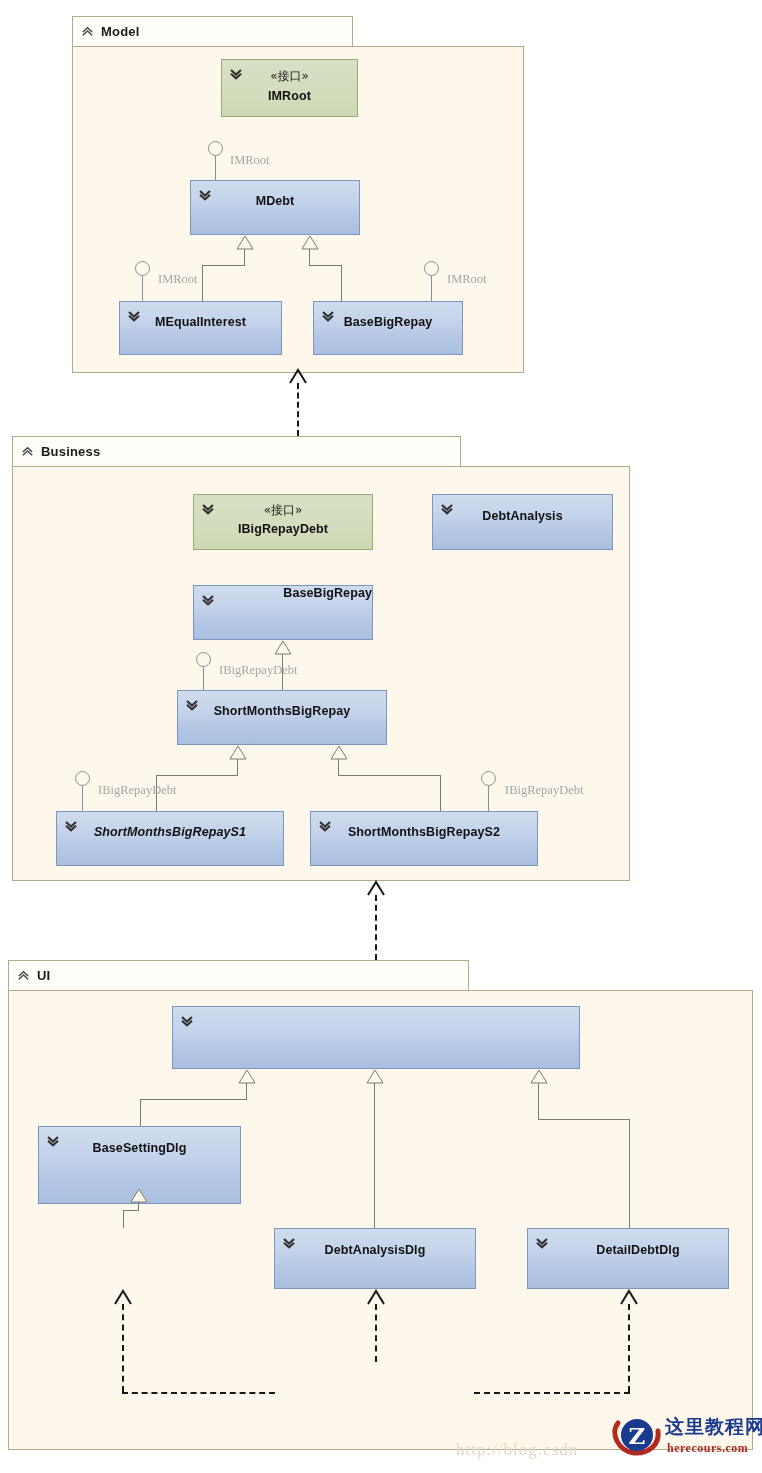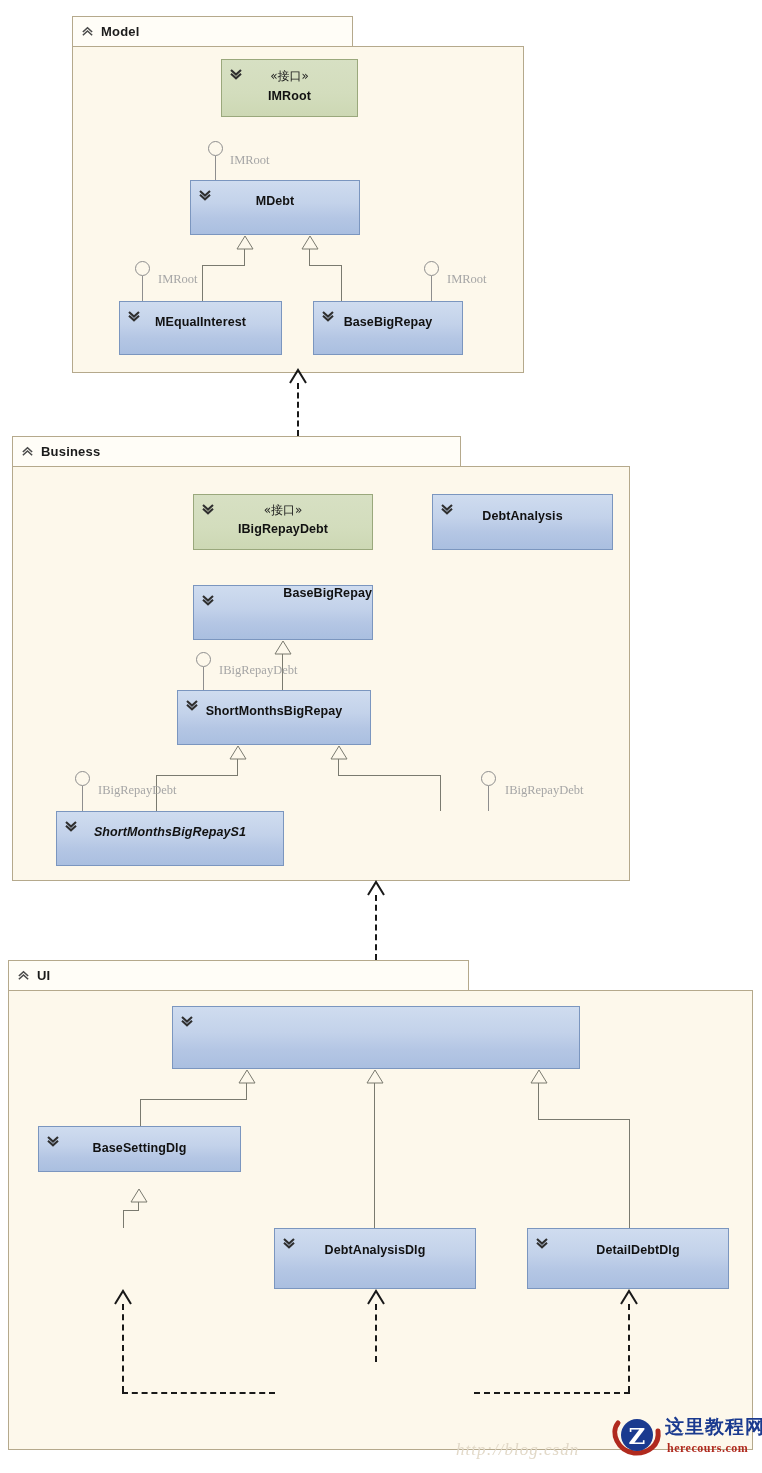--- a/index.html
+++ b/index.html
@@ -269,21 +269,21 @@
 
   <svg class="tri" style="left:274px; top:640px; width:18px; height:15px;">
     <path d="M9 1 L17 14 L1 14 Z" fill="#fdf8eb" stroke="#7a7a6f" stroke-width="1"></path>
   </svg>
   <div class="ln-v" style="left:282px; top:654px; height:36px;"></div>
 
   <div class="lolli-circle" style="left:196px; top:652px;"></div>
   <div class="lolli-stem" style="left:203px; top:667px; height:23px;"></div>
   <div class="lolli-label" style="left:219px; top:663px;">IBigRepayDebt</div>
 
-  <div class="cls" style="left:177px; top:690px; width:194px; height:55px;">
+  <div class="cls" style="left:177px; top:690px; width:210px; height:55px;">
     <svg class="cls-chev" viewBox="0 0 14 14">
       <path d="M2 3 L7 7.5 L12 3" fill="none" stroke="#2f2f2f" stroke-width="2.1"></path>
       <path d="M2 6.8 L7 11.3 L12 6.8" fill="none" stroke="#2f2f2f" stroke-width="2.1"></path>
     </svg>
     <div class="cls-name" style="top:13px;">ShortMonthsBigRepay</div>
   </div>
 
   <svg class="tri" style="left:229px; top:745px; width:18px; height:15px;">
     <path d="M9 1 L17 14 L1 14 Z" fill="#fdf8eb" stroke="#7a7a6f" stroke-width="1"></path>
   </svg>
@@ -307,20 +307,27 @@
   <div class="lolli-label" style="left:505px; top:783px;">IBigRepayDebt</div>
 
   <div class="cls" style="left:56px; top:811px; width:228px; height:55px;font-style:italic;">
     <svg class="cls-chev" viewBox="0 0 14 14">
       <path d="M2 3 L7 7.5 L12 3" fill="none" stroke="#2f2f2f" stroke-width="2.1"></path>
       <path d="M2 6.8 L7 11.3 L12 6.8" fill="none" stroke="#2f2f2f" stroke-width="2.1"></path>
     </svg>
     <div class="cls-name" style="top:13px;">ShortMonthsBigRepayS1</div>
   </div>
 
+  <div class="cls" style="left:310px; top:811px; width:228px; height:55px;">
+    <svg class="cls-chev" viewBox="0 0 14 14">
+      <path d="M2 3 L7 7.5 L12 3" fill="none" stroke="#2f2f2f" stroke-width="2.1"></path>
+      <path d="M2 6.8 L7 11.3 L12 6.8" fill="none" stroke="#2f2f2f" stroke-width="2.1"></path>
+    </svg>
+    <div class="cls-name" style="top:13px;">ShortMonthsBigRepayS2</div>
+  </div>
 
   <svg class="arrow-open" style="left:366px; top:880px; width:20px; height:16px;">
     <path d="M2 15 L10 2 L18 15" fill="none" stroke="#191919" stroke-width="2"></path>
   </svg>
   <div class="dash-v" style="left:375px; top:895px; height:65px;"></div>
 
   <div class="pkg-tab" style="left:8px; top:960px; width:461px;">
     <svg class="chev-up" viewBox="0 0 14 14">
       <path d="M2 7.5 L7 3 L12 7.5" fill="none" stroke="#4a4a4a" stroke-width="1.7"></path>
       <path d="M2 11 L7 6.5 L12 11" fill="none" stroke="#4a4a4a" stroke-width="1.7"></path>
@@ -348,21 +355,21 @@
   </svg>
   <div class="ln-v" style="left:374px; top:1083px; height:145px;"></div>
 
   <svg class="tri" style="left:530px; top:1069px; width:18px; height:15px;">
     <path d="M9 1 L17 14 L1 14 Z" fill="#fdf8eb" stroke="#7a7a6f" stroke-width="1"></path>
   </svg>
   <div class="ln-v" style="left:538px; top:1083px; height:36px;"></div>
   <div class="ln-h" style="left:538px; top:1119px; width:91px;"></div>
   <div class="ln-v" style="left:629px; top:1119px; height:109px;"></div>
 
-  <div class="cls" style="left:38px; top:1126px; width:203px; height:46px;padding-left:20px;">
+  <div class="cls" style="left:38px; top:1126px; width:203px; height:78px;padding-left:20px;">
     <svg class="cls-chev" viewBox="0 0 14 14">
       <path d="M2 3 L7 7.5 L12 3" fill="none" stroke="#2f2f2f" stroke-width="2.1"></path>
       <path d="M2 6.8 L7 11.3 L12 6.8" fill="none" stroke="#2f2f2f" stroke-width="2.1"></path>
     </svg>
     <div class="cls-name" style="top:14px;">BaseSettingDlg</div>
   </div>
 
   <svg class="tri" style="left:130px; top:1188px; width:18px; height:15px;">
     <path d="M9 1 L17 14 L1 14 Z" fill="#fdf8eb" stroke="#7a7a6f" stroke-width="1"></path>
   </svg>
@@ -398,21 +405,21 @@
   </svg>
   <div class="dash-v" style="left:375px; top:1304px; height:58px;"></div>
 
   <svg class="arrow-open" style="left:619px; top:1289px; width:20px; height:16px;">
     <path d="M2 15 L10 2 L18 15" fill="none" stroke="#191919" stroke-width="2"></path>
   </svg>
   <div class="dash-v" style="left:628px; top:1304px; height:88px;"></div>
   <div class="dash-h" style="left:474px; top:1392px; width:156px;"></div>
 
 
-  <div class="wm-url" style="left:456px; top:1440px;font-style:italic;">http://blog.csdn</div>
+  <div class="wm-url" style="left:456px; top:1440px;">http://blog.csdn</div>
 
   <svg class="wm-logo" style="left:608px; top:1407px; width:56px; height:56px;" viewBox="0 0 56 56">
     <path d="M10 16 C2 26, 10 44, 26 46 C40 47, 52 38, 50 24" fill="none" stroke="#b02a1e" stroke-width="5" stroke-linecap="round"></path>
     <circle cx="29" cy="28" r="16" fill="#1a3a8f"></circle>
     <text x="29" y="37" text-anchor="middle" font-family="DejaVu Serif, serif" font-size="23" font-weight="bold" fill="#ffffff">Z</text>
   </svg>
 
   <div class="wm-cn" style="left:665px; top:1414px;">这里教程网</div>
   <div class="wm-dom" style="left:667px; top:1441px;">herecours.com</div>
 

